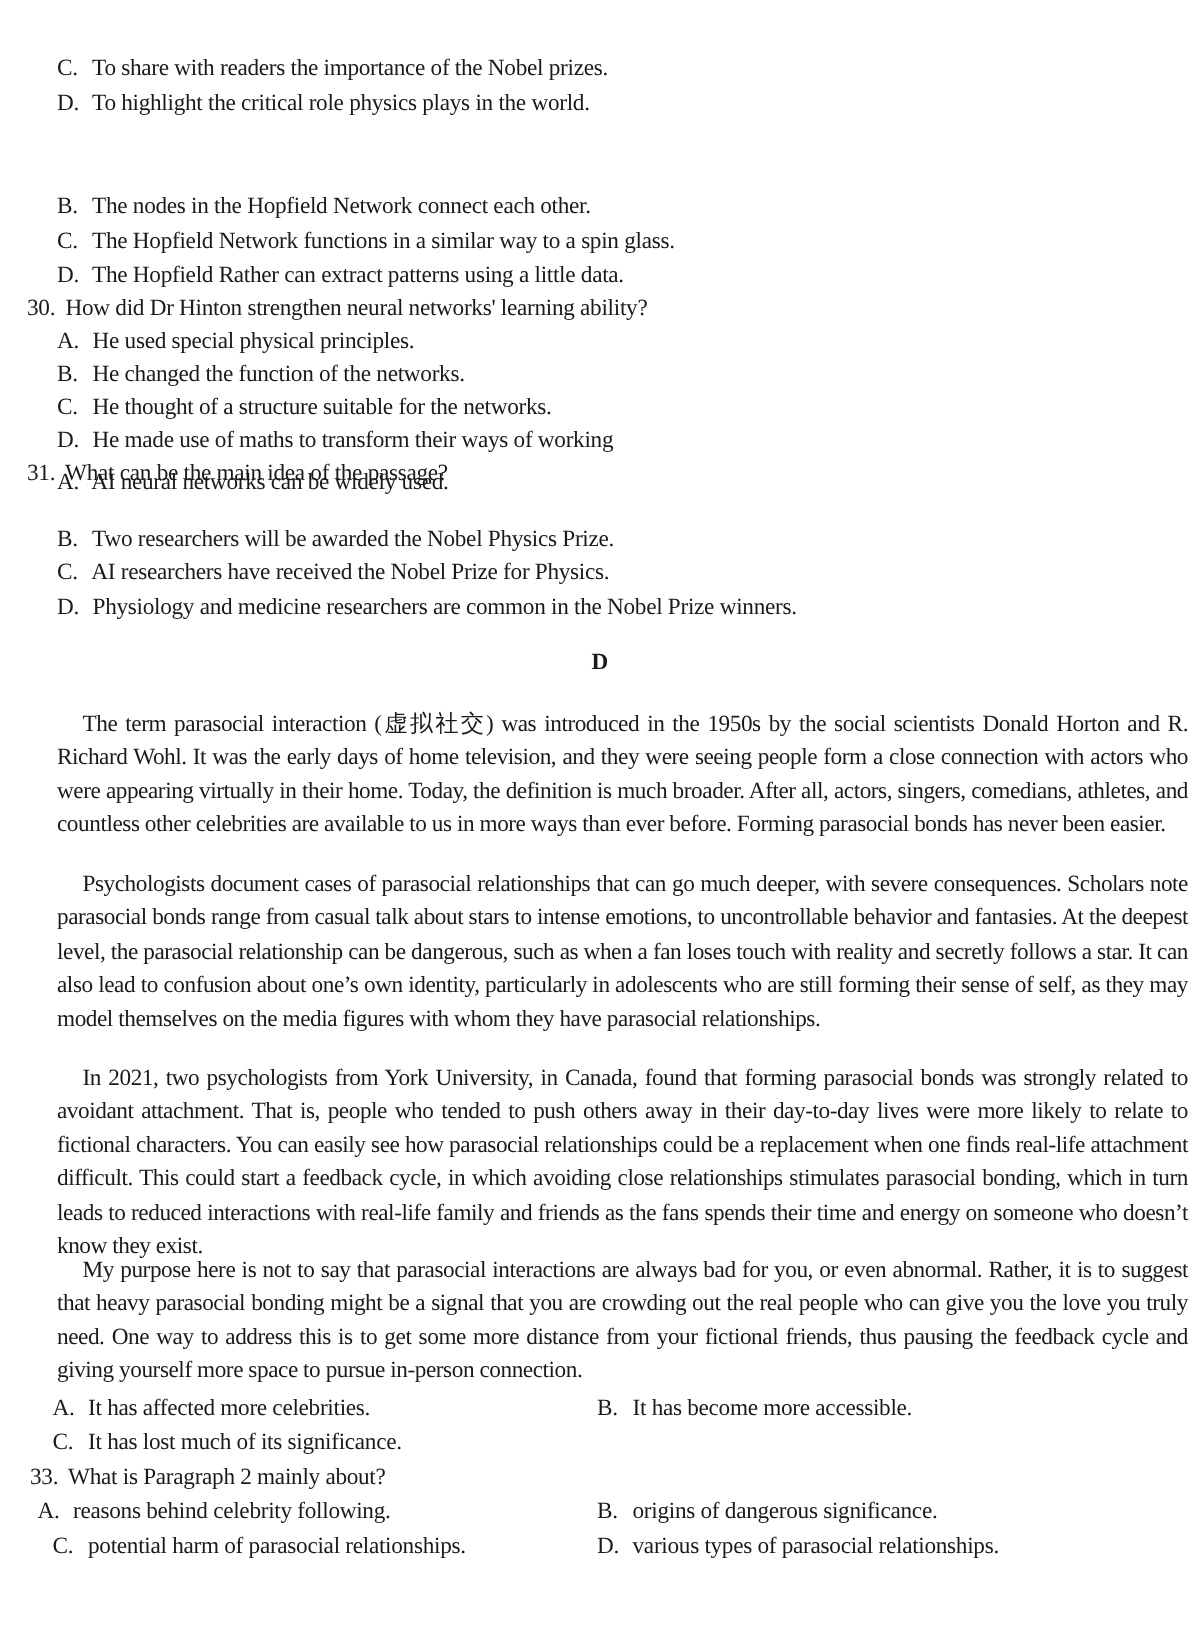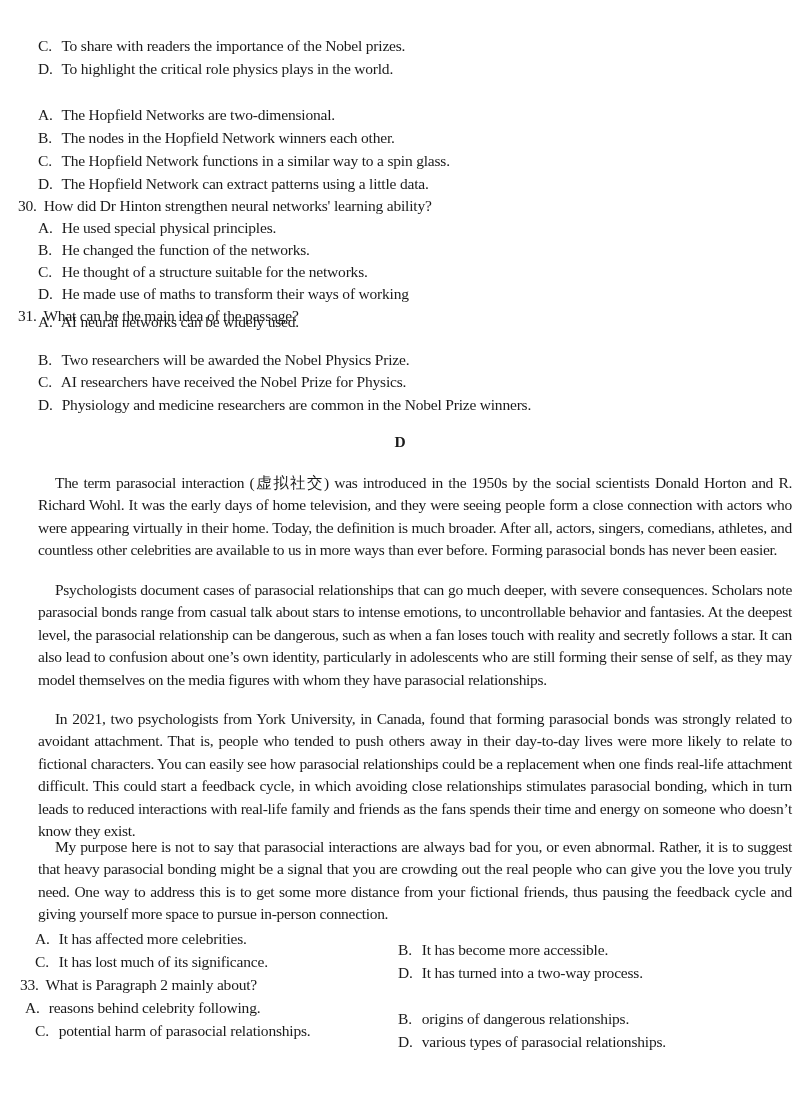--- a/index.html
+++ b/index.html
@@ -12,45 +12,44 @@
     .line {
       position: absolute; white-space: nowrap;
       font-size: 15.5px; line-height: 20px;
       letter-spacing: -0.2px;
     }
     .q { left: 18px; }
     .opt { left: 38px; }
     .opt .letter, .q .num { display: inline-block; }
     .opt .letter { width: 20px; }
     .q .num { width: 22px; }
-    .opt2 { left: 382px; margin-top: 11px; }
+    .opt2 { left: 382px; }
     .section-title {
       position: absolute; left: 0; width: 800px; text-align: center;
       font-weight: bold; font-size: 15.5px; top: 433px;
     }
     .para {
       position: absolute; left: 22px; width: 754px;
       font-size: 15.5px; line-height: 22.4px;
       text-align: justify; text-indent: 17px;
       letter-spacing: -0.3px;
       margin: 16px;
     }
   </style>
 </head>
 <body>
 
 <div class="page">
 
   <div class="line opt" style="top:36px"><span class="letter">C.</span> <span>To share with readers the importance of the Nobel prizes.</span></div>
   <div class="line opt" style="top:59px"><span class="letter">D.</span> <span>To highlight the critical role physics plays in the world.</span></div>
 
-  <div class="line opt" style="top:105px"><span class="letter">A.</span> <span>The Hopfield Networks are two-dimensional.</span></div>
-  <div class="line opt" style="top:128px"><span class="letter">B.</span> <span>The nodes in the Hopfield Network winners each other.</span></div>
+  <div class="line opt" style="top:128px"><span class="letter">B.</span> <span>The nodes in the Hopfield Network connect each other.</span></div>
   <div class="line opt" style="top:151px"><span class="letter">C.</span> <span>The Hopfield Network functions in a similar way to a spin glass.</span></div>
-  <div class="line opt" style="top:174px"><span class="letter">D.</span> <span>The Hopfield Network can extract patterns using a little data.</span></div>
+  <div class="line opt" style="top:174px"><span class="letter">D.</span> <span>The Hopfield Rather can extract patterns using a little data.</span></div>
 
   <div class="line q" style="top:196px"><span class="num">30.</span> <span>How did Dr Hinton strengthen neural networks' learning ability?</span></div>
   <div class="line opt" style="top:218px"><span class="letter">A.</span> <span>He used special physical principles.</span></div>
   <div class="line opt" style="top:240px"><span class="letter">B.</span> <span>He changed the function of the networks.</span></div>
   <div class="line opt" style="top:262px"><span class="letter">C.</span> <span>He thought of a structure suitable for the networks.</span></div>
   <div class="line opt" style="top:284px"><span class="letter">D.</span> <span>He made use of maths to transform their ways of working</span></div>
 
   <div class="line q" style="top:306px"><span class="num">31.</span> <span>What can be the main idea of the passage?</span></div>
   <div class="line opt" style="top:312px"><span class="letter">A.</span> <span>AI neural networks can be widely used.</span></div>
   <div class="line opt" style="top:372px"><span class="letter">C.</span> <span>AI researchers have received the Nobel Prize for Physics.</span></div>
@@ -60,21 +59,20 @@
   <div class="section-title">D</div>
 
   <p class="para" style="top:456px">The term parasocial interaction (虚拟社交) was introduced in the 1950s by the social scientists Donald Horton and R. Richard Wohl. It was the early days of home television, and they were seeing people form a close connection with actors who were appearing virtually in their home. Today, the definition is much broader. After all, actors, singers, comedians, athletes, and countless other celebrities are available to us in more ways than ever before.  Forming parasocial bonds has never been easier.</p>
   <p class="para" style="top:563px">Psychologists document cases of parasocial relationships that can go much deeper, with severe consequences.  Scholars note parasocial bonds range from casual talk about stars to intense emotions, to uncontrollable behavior and fantasies.  At the deepest level, the parasocial relationship can be dangerous, such as when a fan loses touch with reality and secretly follows a star.  It can also lead to confusion about one’s own identity, particularly in adolescents who are still forming their sense of self, as they may model themselves on the media figures with whom they have parasocial relationships.</p>
   <p class="para" style="top:692px">In 2021, two psychologists from York University, in Canada, found that forming parasocial bonds was strongly related to avoidant attachment. That is, people who tended to push others away in their day-to-day lives were more likely to relate to fictional characters.  You can easily see how parasocial relationships could be a replacement when one finds real-life attachment difficult.  This could start a feedback cycle, in which avoiding close relationships stimulates parasocial bonding, which in turn leads to reduced interactions with real-life family and friends as the fans spends their time and energy on someone who doesn’t know they exist.</p>
   <p class="para" style="top:820px">My purpose here is not to say that parasocial interactions are always bad for you, or even abnormal.  Rather, it is to suggest that heavy parasocial bonding might be a signal that you are crowding out the real people who can give you the love you truly need.  One way to address this is to get some more distance from your fictional friends, thus pausing the feedback cycle and giving yourself more space to pursue in-person connection.</p>
 
   <div class="line opt" style="top:929px; left:35px"><span class="letter">A.</span> <span>It has affected more celebrities.</span></div>
   <div class="line opt opt2" style="top:929px; left:398px"><span class="letter">B.</span> <span>It has become more accessible.</span></div>
   <div class="line opt" style="top:952px; left:35px"><span class="letter">C.</span> <span>It has lost much of its significance.</span></div>
-  <div class="line opt opt2" style="top:952px; left:398px"><span class="letter">D.</span> <span>It has turned into a two-way process.</span></div>
 
   <div class="line q" style="top:975px; left:20px"><span class="num">33.</span> <span>What is Paragraph 2 mainly about?</span></div>
   <div class="line opt" style="top:998px; left:25px"><span class="letter">A.</span> <span>reasons behind celebrity following.</span></div>
-  <div class="line opt opt2" style="top:998px; left:398px"><span class="letter">B.</span> <span>origins of dangerous relationships.</span></div>
+  <div class="line opt opt2" style="top:998px; left:398px"><span class="letter">B.</span> <span>origins of dangerous significance.</span></div>
   <div class="line opt" style="top:1021px; left:35px"><span class="letter">C.</span> <span>potential harm of parasocial relationships.</span></div>
   <div class="line opt opt2" style="top:1021px; left:398px"><span class="letter">D.</span> <span>various types of parasocial relationships.</span></div>
 
 </div>
 
 </body></html>

